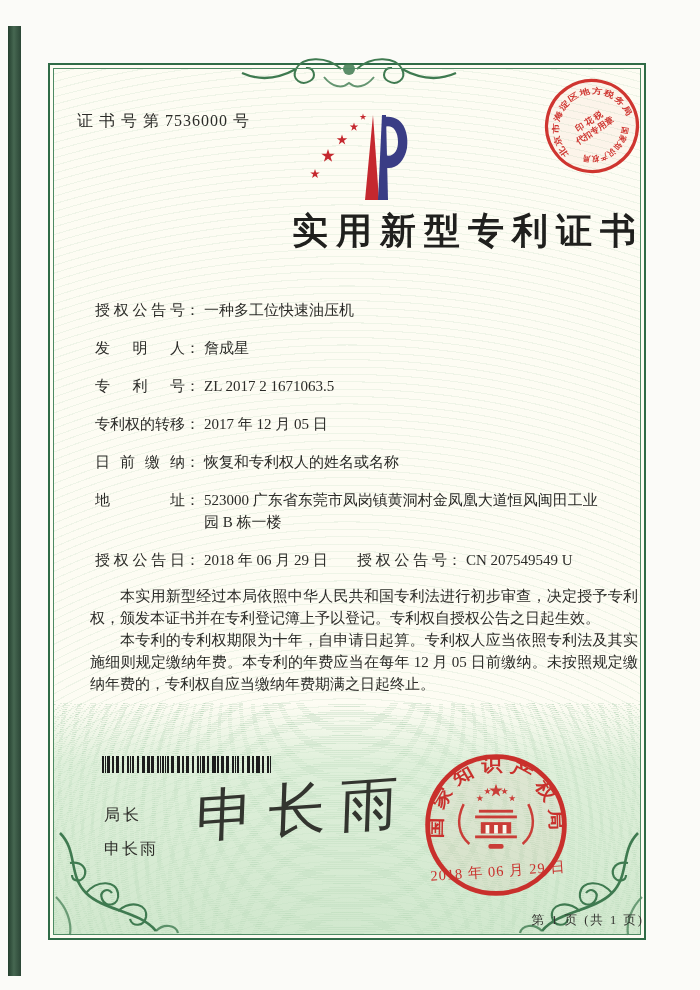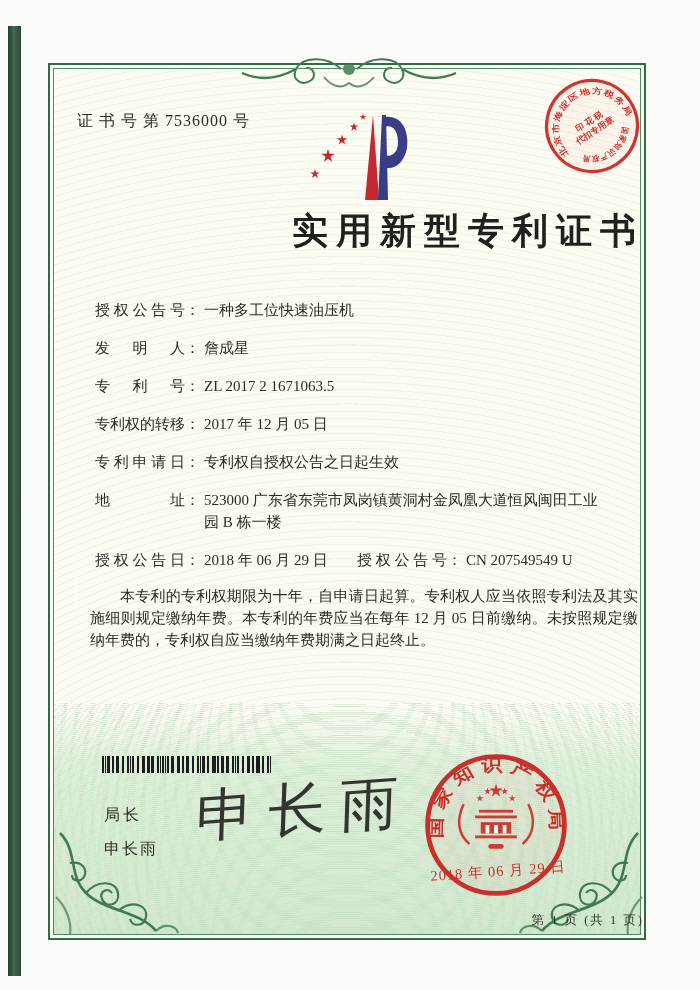--- a/index.html
+++ b/index.html
@@ -180,23 +180,23 @@
         <span class="lbl">专利号</span>
           <span class="colon">：</span>
         <span class="val">ZL 2017 2 1671063.5</span>
       </div>
       <div class="frow">
         <span class="lbl">专利权的转移</span>
           <span class="colon">：</span>
         <span class="val">2017 年 12 月 05 日</span>
       </div>
       <div class="frow">
-        <span class="lbl">专利申请日</span>
-          <span class="colon">：</span>
-        <span class="val">专利权自授权公告之日起生效</span>
+        <span class="lbl">日前缴纳</span>
+          <span class="colon">：</span>
+        <span class="val">恢复和专利权人的姓名或名称</span>
       </div>
       <div class="frow addr">
         <span class="lbl">地址</span>
           <span class="colon">：</span>
         <span class="val">523000 广东省东莞市凤岗镇黄洞村金凤凰大道恒风闽田工业园 B 栋一楼</span>
       </div>
       <div class="frow grant-row">
         <span class="grant-pair first">
           <span class="lbl">授权公告日</span>
             <span class="colon">：</span>
@@ -204,20 +204,21 @@
         </span>
         <span class="grant-pair">
           <span class="lbl">授权公告号</span>
             <span class="colon">：</span>
           <span class="val">CN 207549549 U</span>
         </span>
       </div>
     </div>
 
     <div class="paras">
+      <p>本实用新型经过本局依照中华人民共和国专利法进行初步审查，决定授予专利权，颁发本证书并在专利登记簿上予以登记。专利权自授权公告之日起生效。</p>
       <p>本专利的专利权期限为十年，自申请日起算。专利权人应当依照专利法及其实施细则规定缴纳年费。本专利的年费应当在每年 12 月 05 日前缴纳。未按照规定缴纳年费的，专利权自应当缴纳年费期满之日起终止。</p>
     </div>
 
     <div class="barcode"></div>
 
     <div class="signer-title">局长</div>
     <div class="signer-name">申长雨</div>
     <div class="signature">申长雨</div>
 
     <div class="seal">

